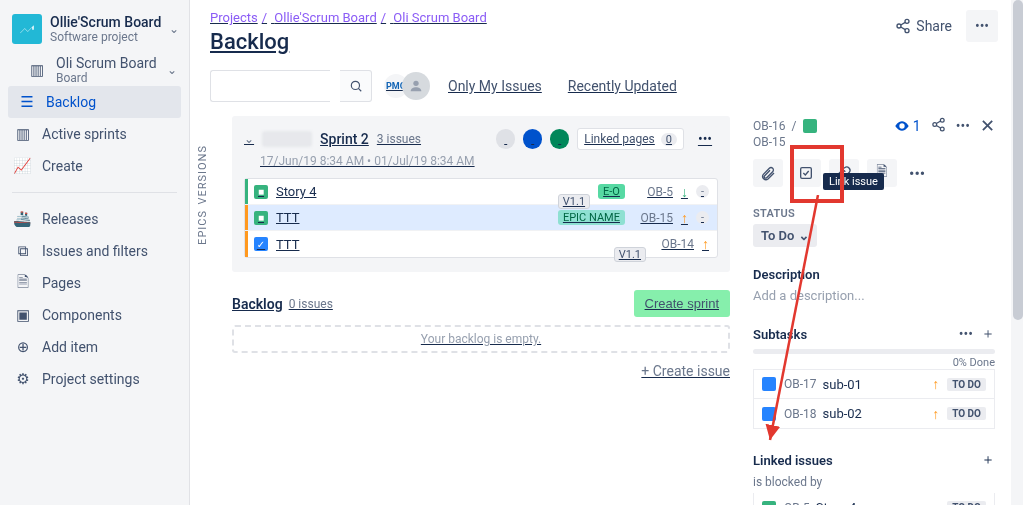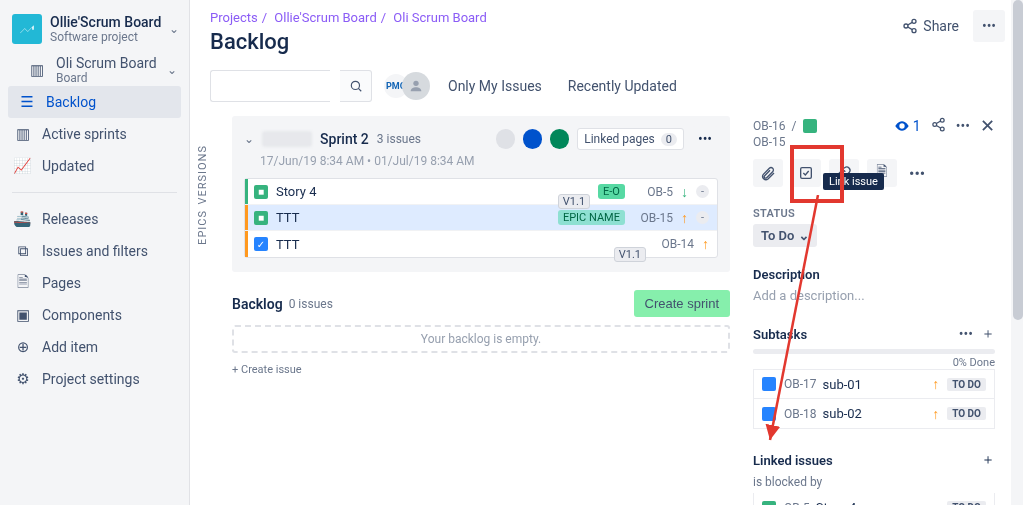--- a/index.html
+++ b/index.html
@@ -14,21 +14,21 @@
   .proj-sub   { font-size:12px; color:#6B778C; }
   .proj-caret { margin-left:auto; color:#6B778C; font-size:12px; }
 
   .nav-item { display:flex; align-items:center; height:32px; padding:0 12px; color:#42526E; cursor:pointer; font-size:14px;}
   .nav-item.selected { background:#e3e6ec; color:#0052CC; border-radius:3px; margin:0 8px; padding:0 4px 0 8px;}
   .nav-icon { width:22px; text-align:center; margin-right:8px; color:inherit; font-size:15px;}
   .nav-indent { padding-left:26px; }
   .nav-sep { height:1px; background:#dfe1e6; margin:10px 12px; }
 
   
-  .main { position:absolute; left:190px; top:0; right:0; height:505px; padding:10px 20px 0 20px; overflow:hidden;}
+  .main { position:absolute; left:190px; top:0; right:7px; height:505px; padding:10px 20px 0 20px; overflow:hidden;text-decoration:underline;}
   .crumbs { color:#8b5cf6; font-size:13px; }
   .crumbs span { margin:0 4px; }
   .page-title { font-size:22px; font-weight:500; margin:4px 0 16px 0; }
 
   .toprow { display:flex; align-items:center; gap:10px; margin-bottom:14px; }
   .searchbox { width:120px; height:32px; border:1px solid #DFE1E6; border-right:none; border-radius:3px 0 0 3px; padding:0 8px; background:#fff;}
   .searchbtn { width:32px; height:32px; border:1px solid #DFE1E6; border-left:none; border-radius:0 3px 3px 0; background:#fafbfc; display:flex; align-items:center; justify-content:center; color:#42526E;}
   .pmo { width:28px; height:28px; border-radius:50%; border:2px solid #fff; background:#f4f5f7; display:flex; align-items:center; justify-content:center; font-size:9px; font-weight:700; color:#1164b5;}
   .ava2 { width:28px; height:28px; border-radius:50%; background:#d6dade; margin-left:-8px; display:flex; align-items:center; justify-content:center; color:#97a0af;}
   .filterlink { color:#42526E; font-size:14px; padding:0 8px;}
@@ -74,21 +74,21 @@
   .prio{ font-size:14px;}
   .prio.down{color:#36B37E;} .prio.up{color:#FF991F;}
   .dash{ background:#EBECF0; border-radius:8px; font-size:11px; color:#6B778C; padding:0 5px;}
 
   .backlog-head{ margin:18px 0 8px 22px; display:flex; align-items:center; width:498px;}
   .backlog-head b{font-weight:600;}
   .backlog-head .cnt{ color:#6B778C; font-size:12px; margin-left:6px;}
   .create-sprint{ margin-left:auto; background:#86efac; border:1px solid #fff0; border-radius:3px; padding:5px 10px; color:#42526E; font-size:13px;}
 
   .empty-box{ margin-left:22px; width:498px; height:28px; border:2px dashed #DFE1E6; border-radius:3px; color:#97A0AF; font-size:12px; display:flex; align-items:center; justify-content:center;margin-top:7px;}
-  .create-issue{ margin:10px 0 0 22px; width:498px; color:#6B778C; font-size:11px; text-align:left;}
+  .create-issue{ margin:10px 0 0 22px; width:498px; color:#6B778C; font-size:14px; text-align:right;}
 
   
   .detail { position:absolute; right:0; top:115px; width:282px; padding:4px 30px 0 10px; }
   .det-crumb{ color:#6B778C; font-size:12px; display:flex; align-items:center; gap:6px;}
   .det-crumb .story-ic{ width:14px;height:14px;border-radius:2px;background:#36B37E;display:inline-block;}
   .det-top-icons{ position:absolute; right:30px; top:0; display:flex; align-items:center; gap:10px; color:#42526E; font-size:14px;}
   .watch{ color:#0052CC; display:flex; align-items:center; gap:3px;}
   .det-action-row{ display:flex; align-items:center; gap:8px; margin-top:10px;}
   .act-btn{ width:30px; height:28px; border-radius:3px; background:#f4f5f7; display:flex; align-items:center; justify-content:center; color:#42526E;}
   .link-highlight{ position:relative; }
@@ -161,21 +161,21 @@
   <div class="nav-item selected">
     <span class="nav-icon">☰</span>
     <span>Backlog</span>
   </div>
   <div class="nav-item">
     <span class="nav-icon">▥</span>
     <span>Active sprints</span>
   </div>
   <div class="nav-item">
     <span class="nav-icon">📈</span>
-    <span>Updated</span>
+    <span>Create</span>
   </div>
 
   <div class="nav-sep"></div>
 
   <div class="nav-item">
     <span class="nav-icon">🚢</span>
     <span>Releases</span>
   </div>
   <div class="nav-item">
     <span class="nav-icon">⧉</span>

